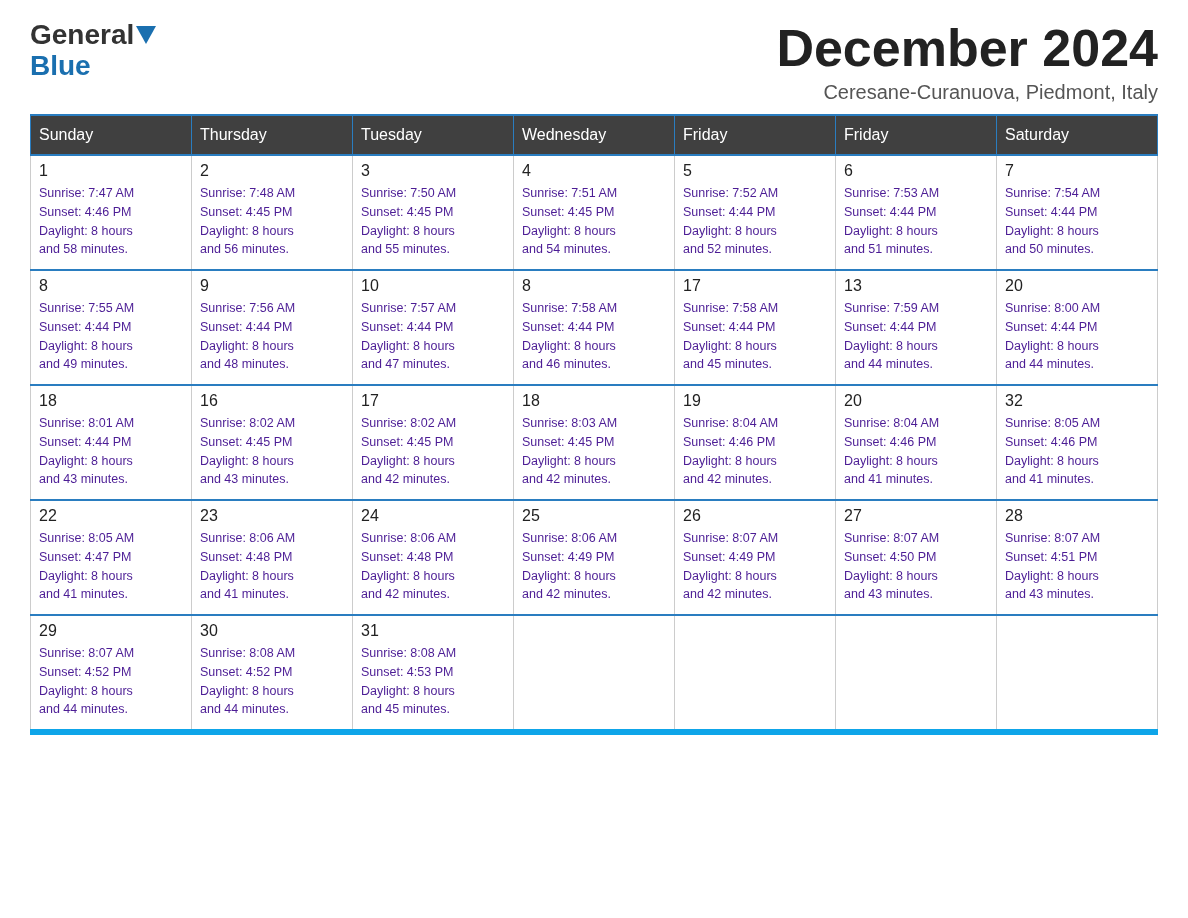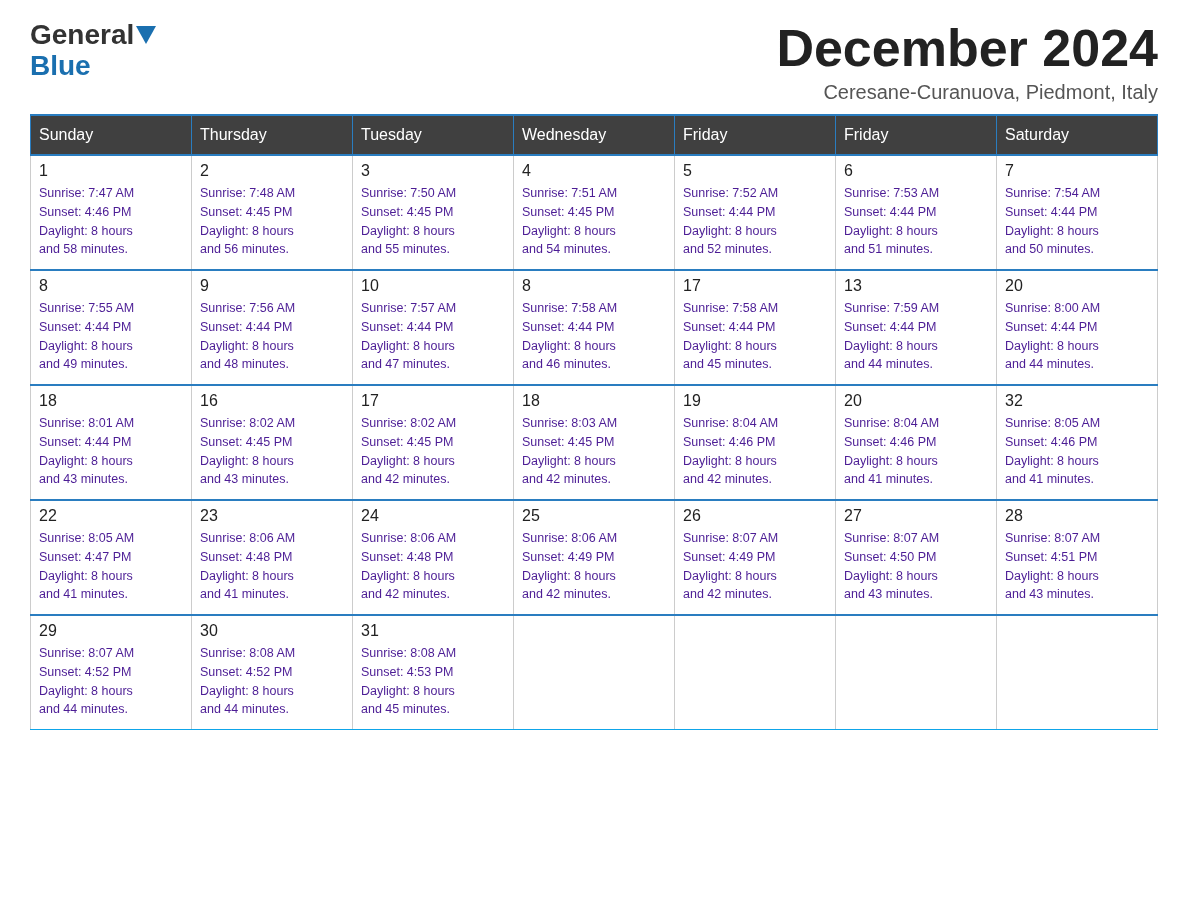--- a/index.html
+++ b/index.html
@@ -85,21 +85,21 @@
       border-top: none;
       font-size: 13px;
       color: #333;
       background: #fff;
       min-height: 110px;
     }
     .calendar tr {
       border-top: 2px solid #2a7dc0;
     }
     .calendar tbody tr:last-child td {
-      border-bottom: 1px solid #0ea5e9;
+      border-bottom: 6px solid #0ea5e9;
     }
     .day-number {
       font-size: 16px;
       font-weight: normal;
       color: #222;
       margin-bottom: 4px;
       display: block;
     }
     .day-info {
       font-size: 12.5px;

